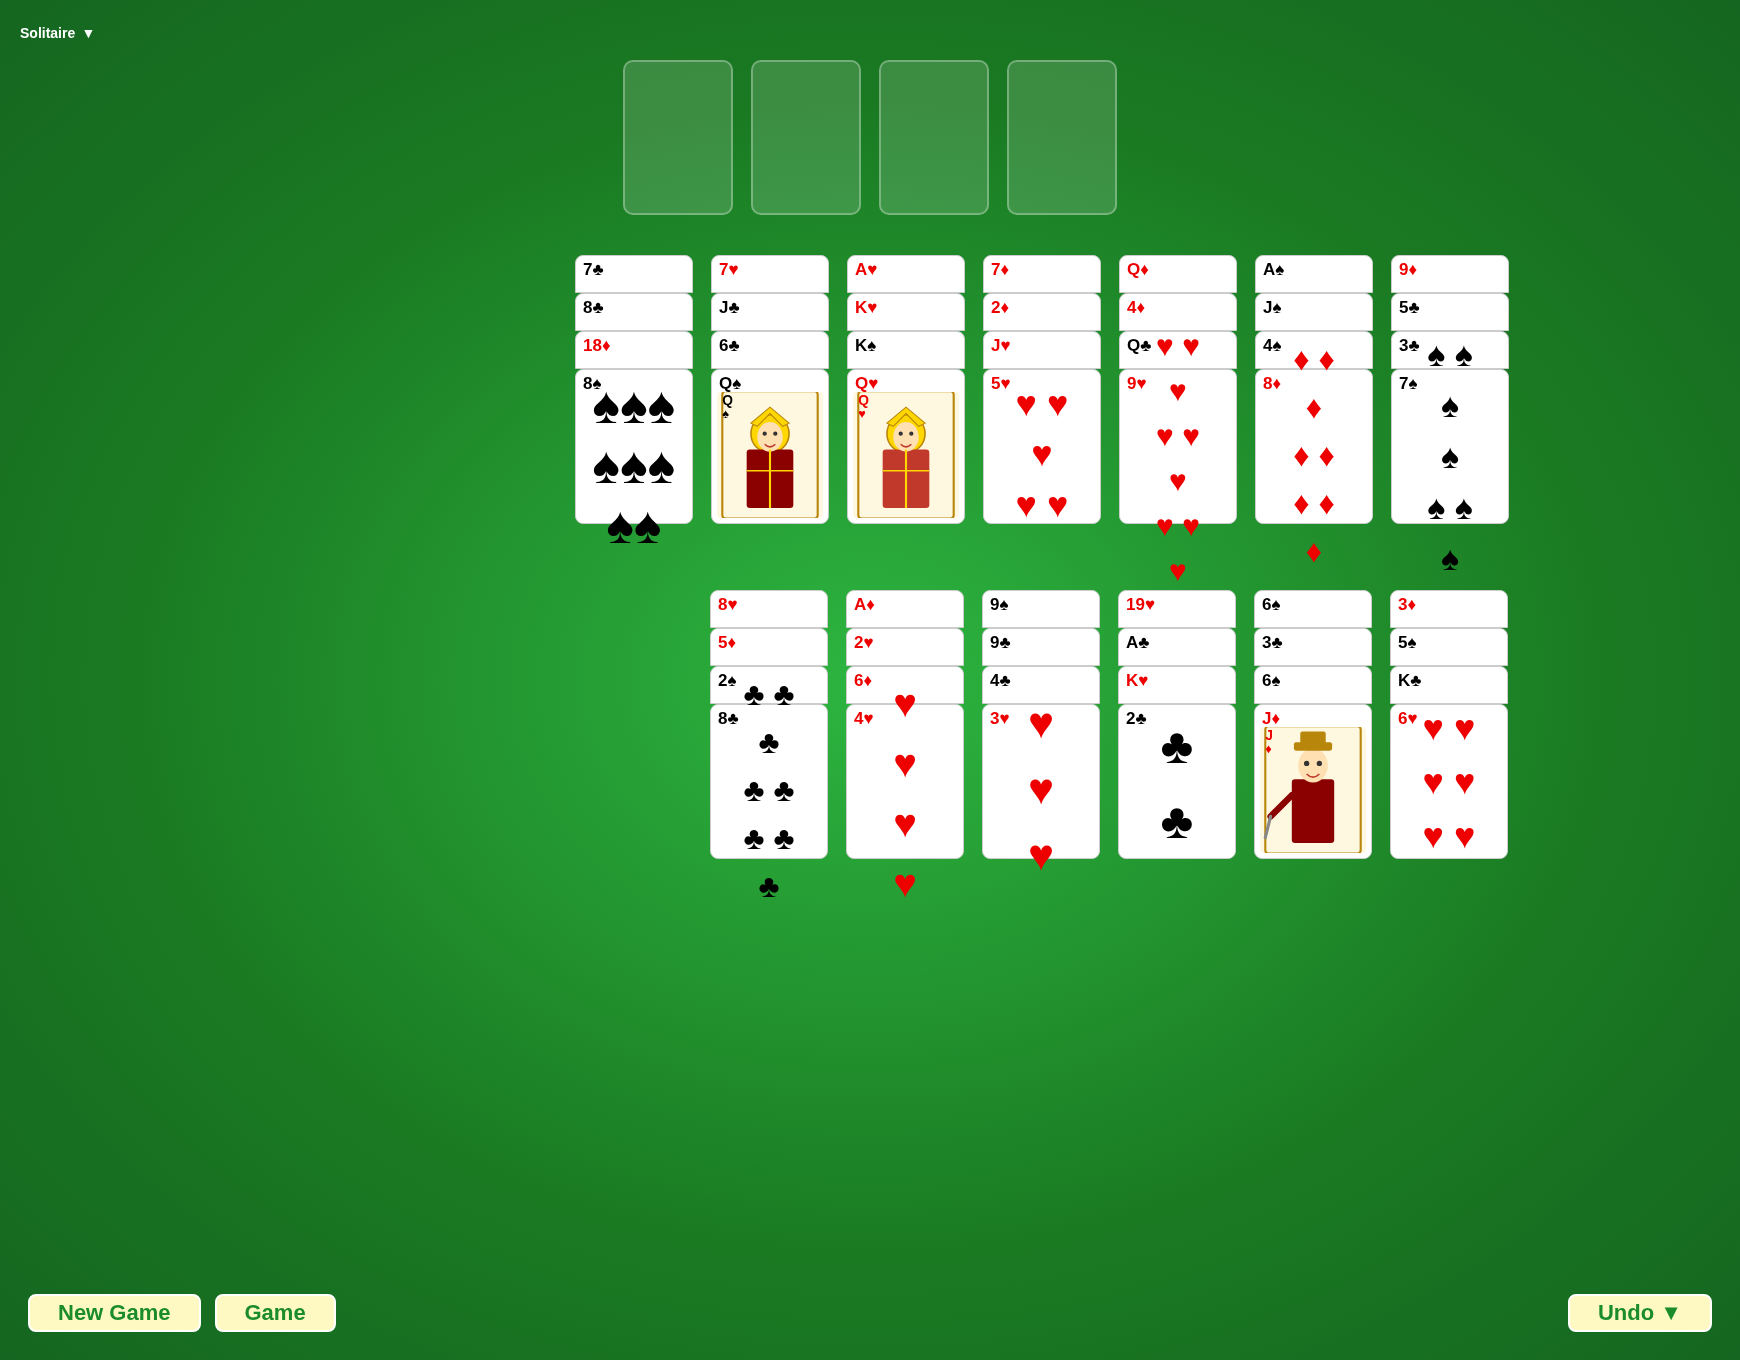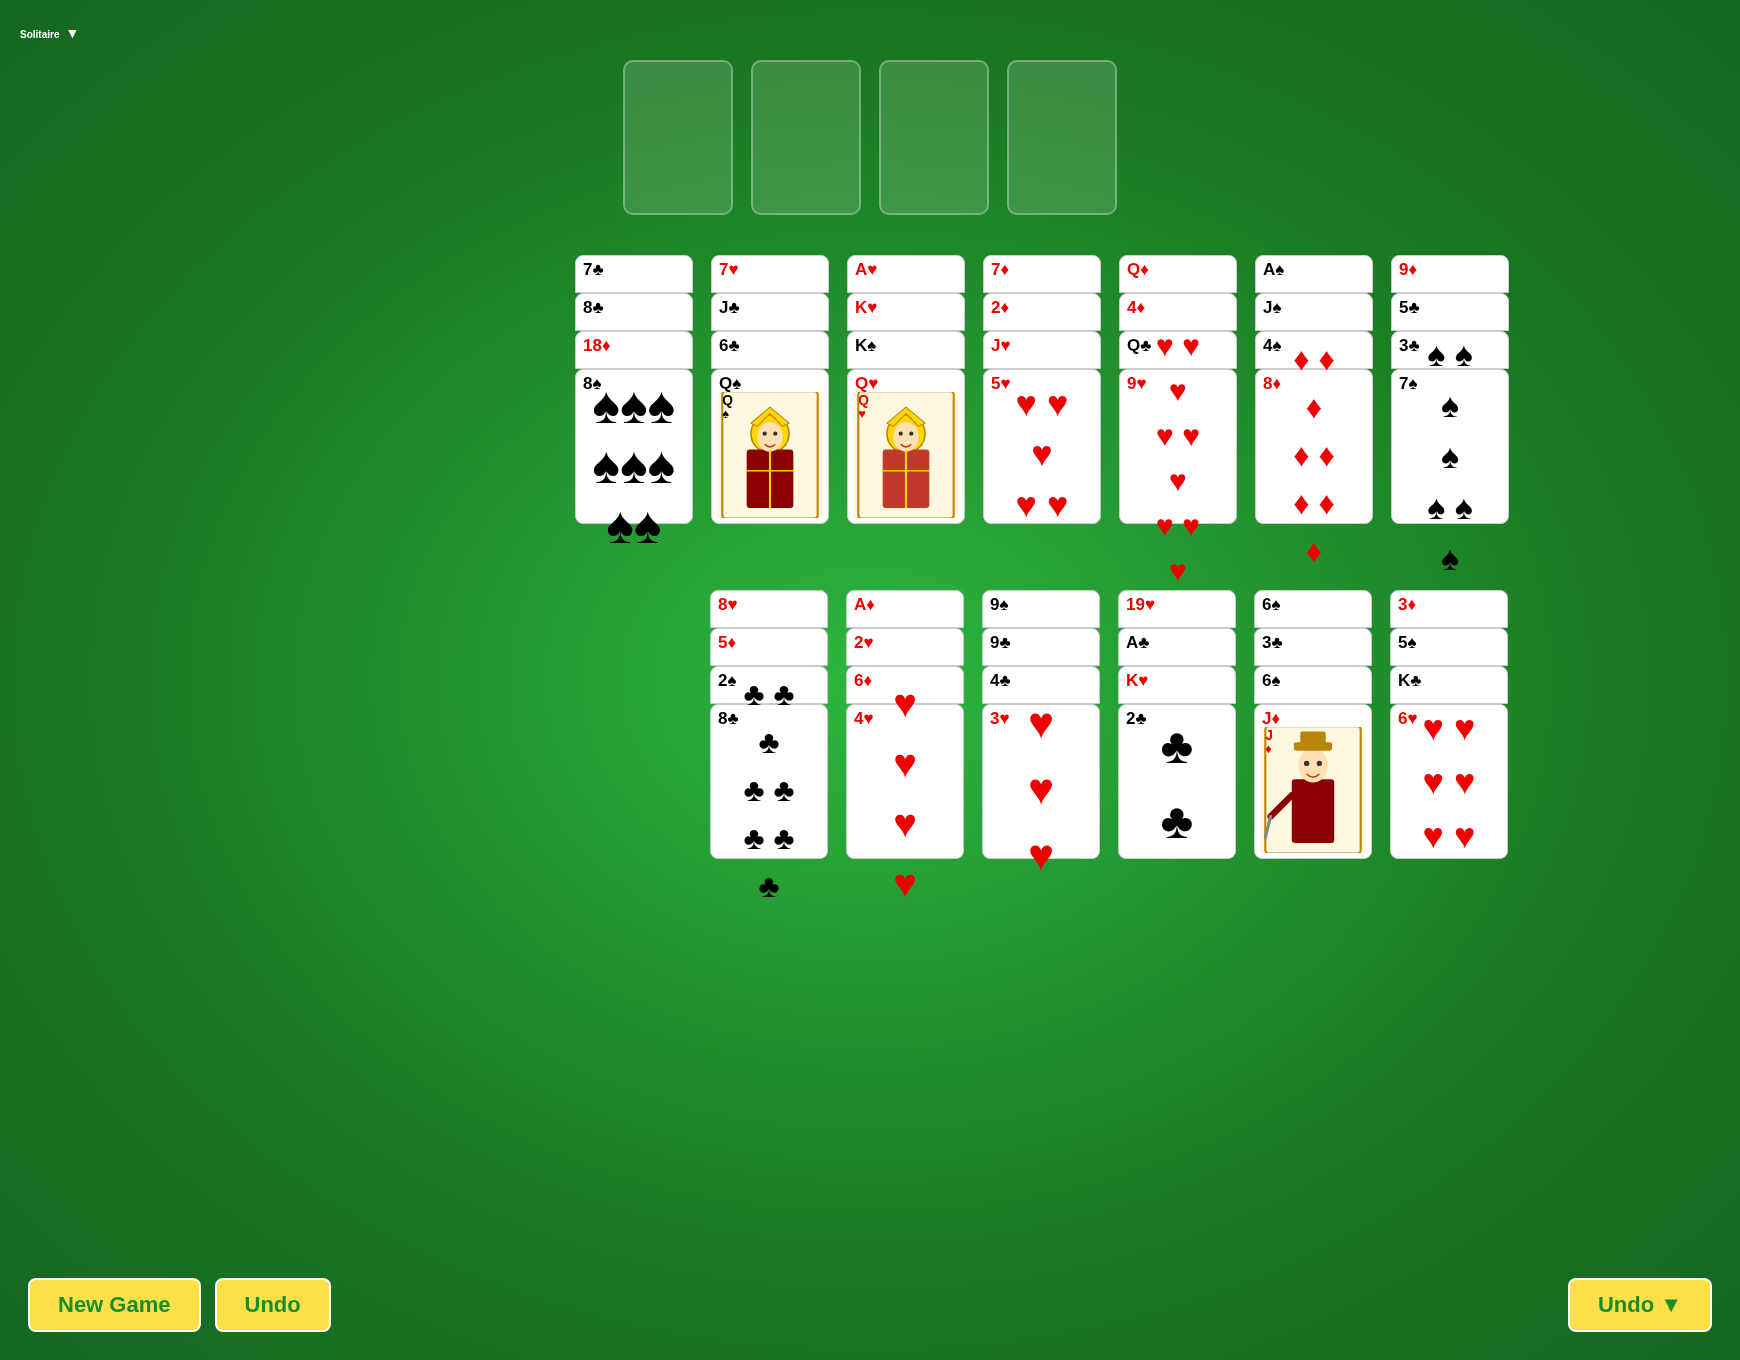--- a/index.html
+++ b/index.html
@@ -13,21 +13,21 @@
       position: relative;
     }
     .title {
       position: absolute;
       top: 18px;
       left: 20px;
       color: white;
       font-size: 22px;
       font-weight: bold;
     }
-    .title span { font-size: 10px; }
+    .title span { font-size: 14px; }
 
     
     .foundation-area {
       position: absolute;
       top: 60px;
       left: 50%;
       transform: translateX(-50%);
       display: flex;
       gap: 18px;
     }
@@ -111,25 +111,25 @@
       bottom: 28px;
       left: 0;
       right: 0;
       display: flex;
       justify-content: space-between;
       align-items: center;
       padding: 0 28px;
     }
     .bottom-left { display: flex; gap: 14px; }
     .btn {
-      background: #fde047;
+      background: #fef9c3;
       color: #1a8c2a;
       border: 2px solid white;
       border-radius: 8px;
-      padding: 12px 28px;
+      padding: 4px 28px;
       font-size: 22px;
       font-weight: bold;
       cursor: pointer;
     }
 
     
     .face-card-img {
       position: absolute;
       top: 22px;
       left: 5px;
@@ -472,16 +472,16 @@
         </div>
       </div>
     </div>
   </div>
 
 </div>
 
 <div class="bottom-bar">
   <div class="bottom-left">
     <button class="btn">New Game</button>
-    <button class="btn">Undo</button>
+    <button class="btn">Game</button>
   </div>
   <button class="btn">Undo ▼</button>
 </div>
 
 </body></html>

